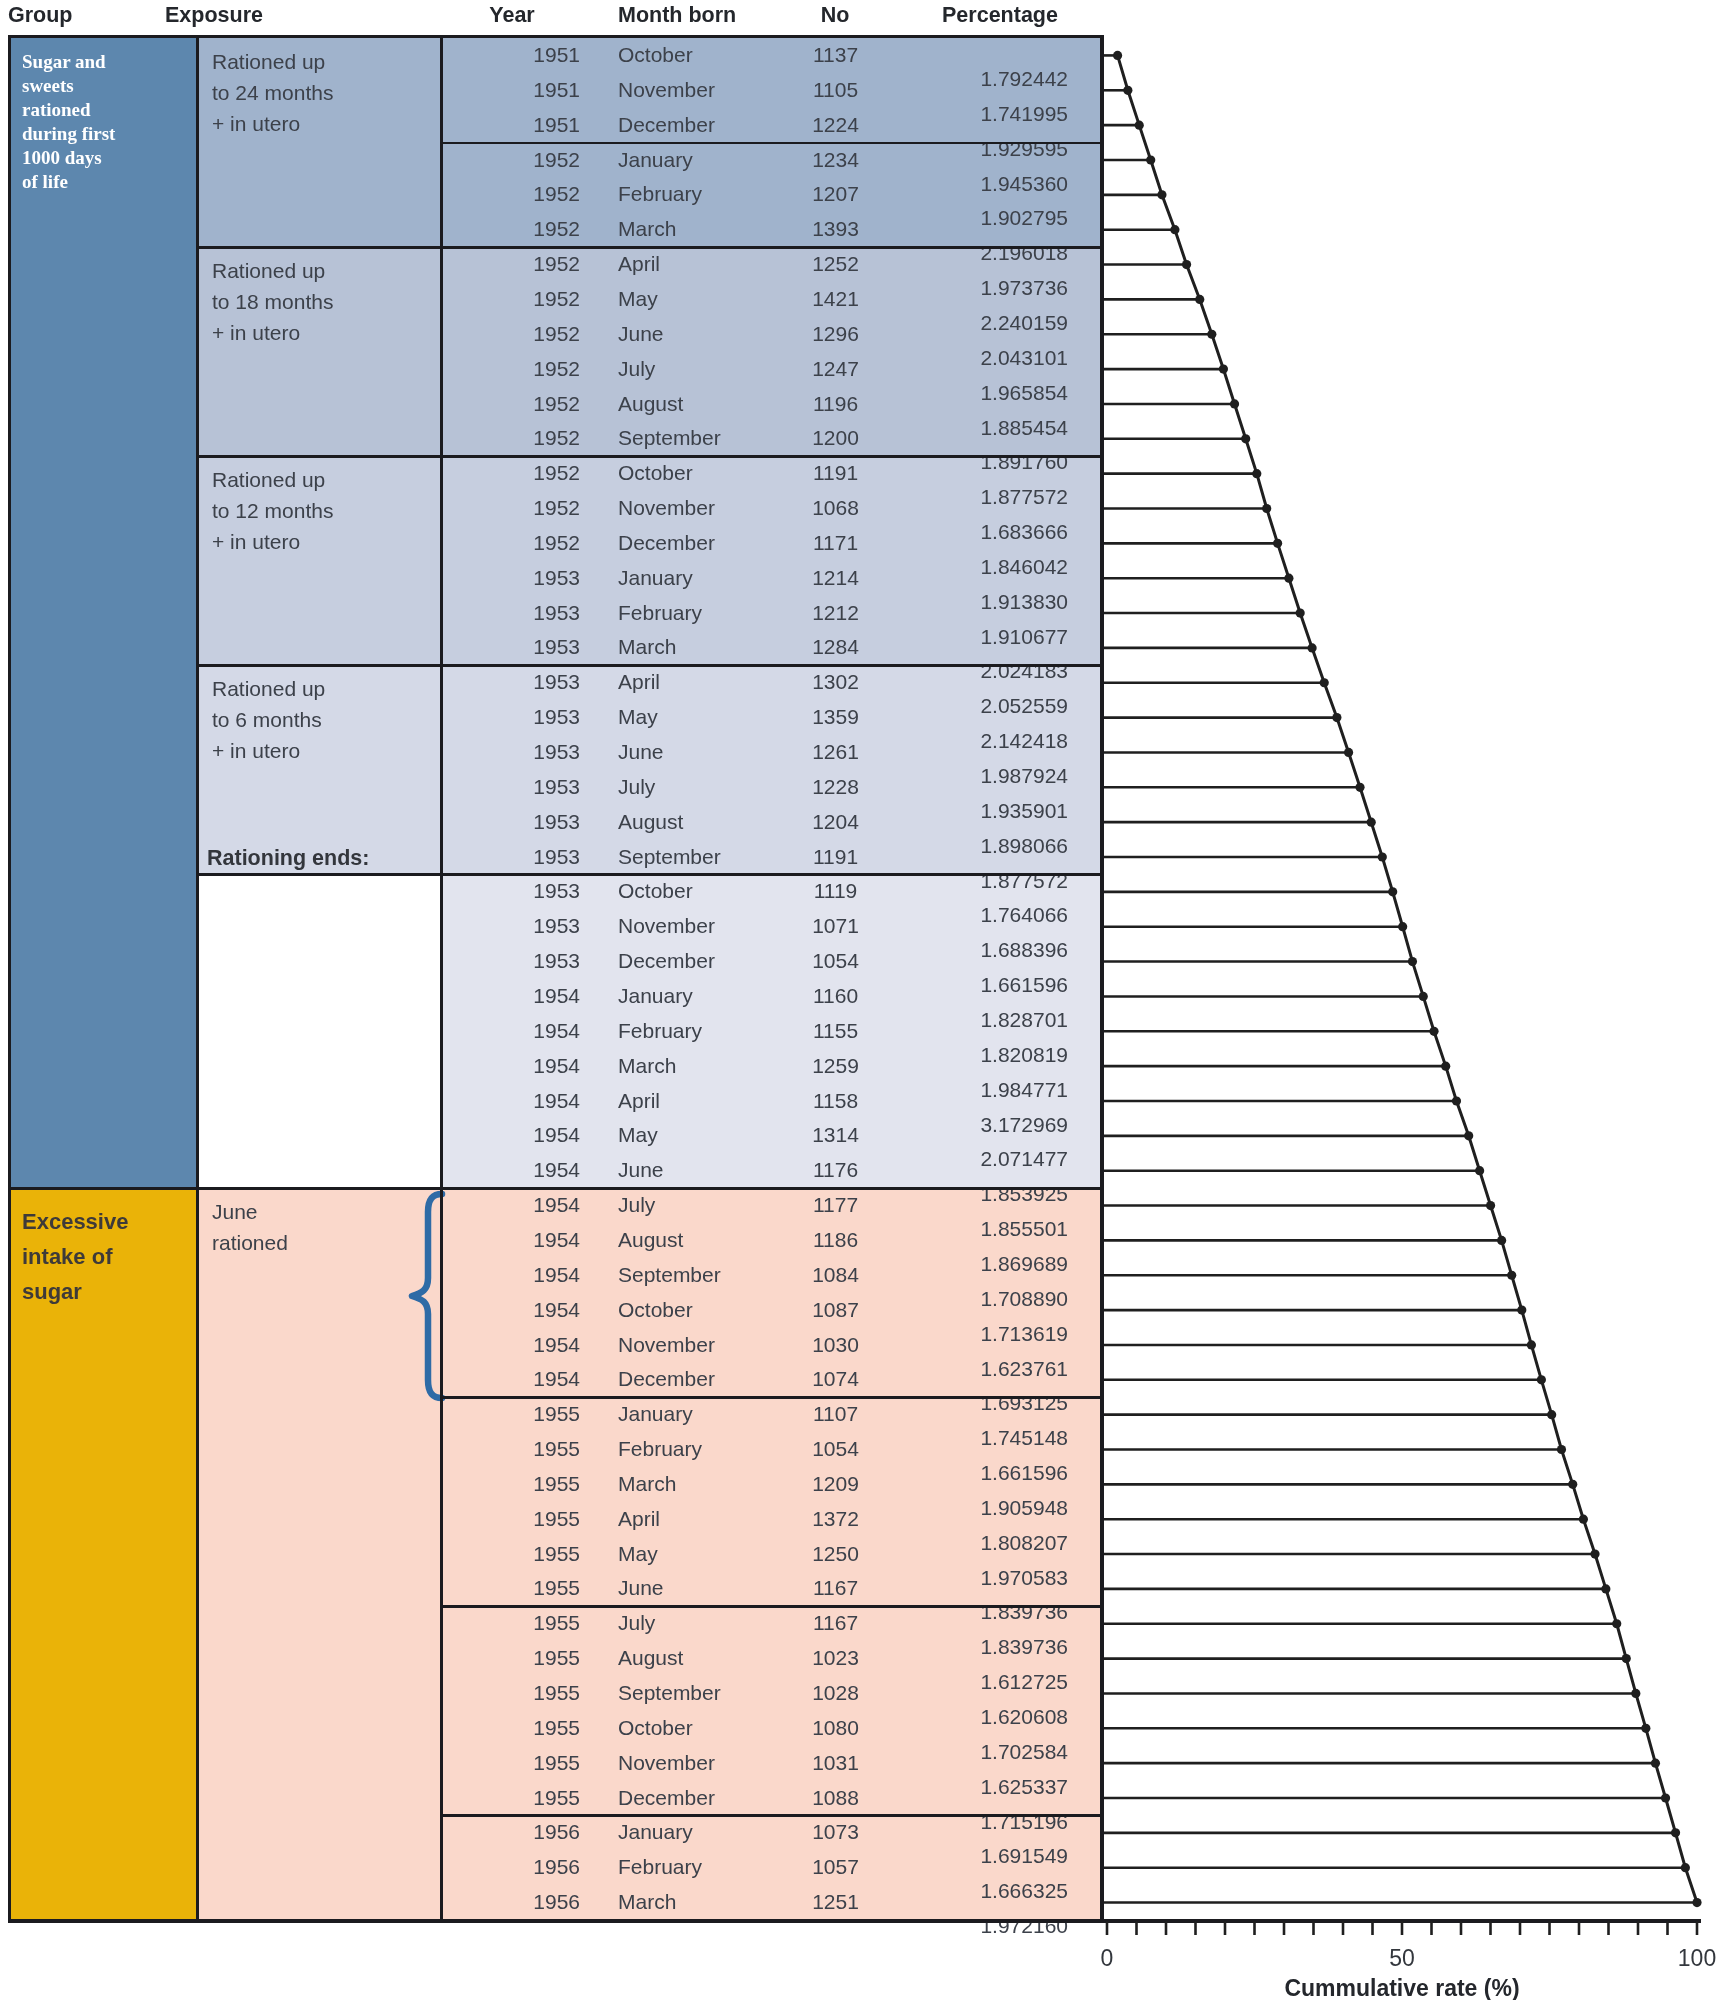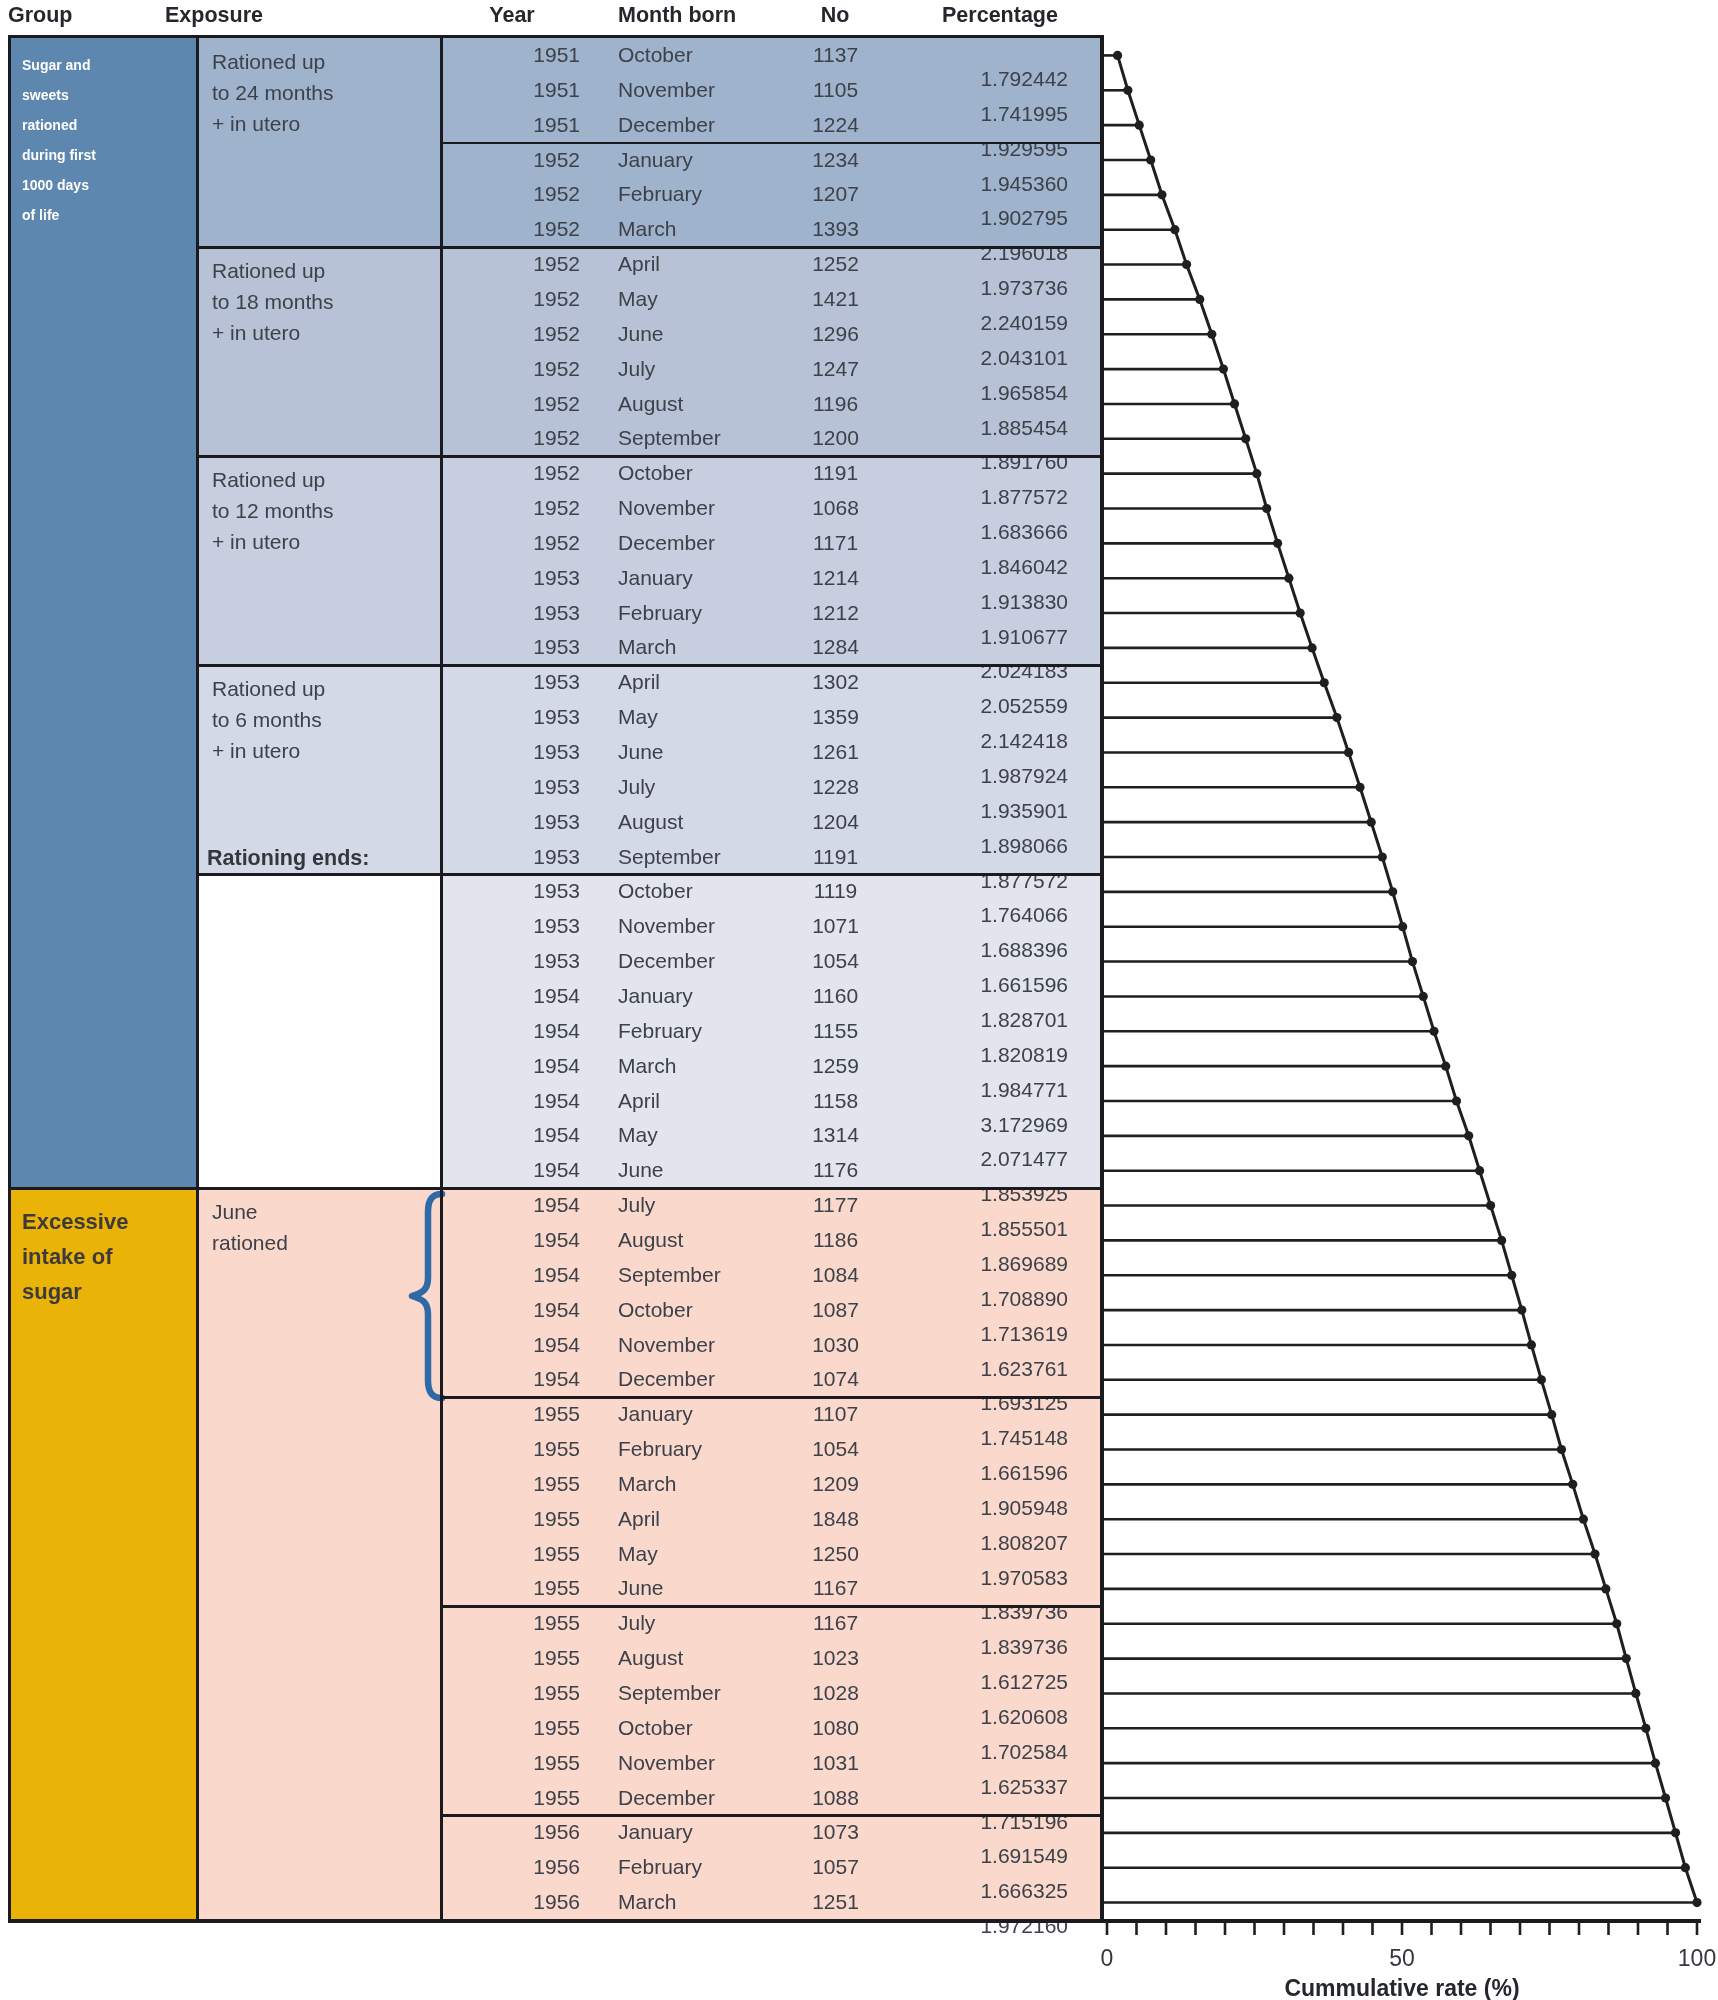--- a/index.html
+++ b/index.html
@@ -9,22 +9,22 @@
   }
   .abs{position:absolute;}
   .hdr{
     position:absolute;top:3px;height:30px;font-weight:bold;font-size:21.5px;
     color:var(--c-header_text,#24272c);white-space:nowrap;
   }
   .hdr.centered{text-align:center;}
   .cell{position:absolute;box-sizing:border-box;}
   .multiline{white-space:pre-line;}
   .g1-text{
-    position:absolute;left:14px;top:12px;font-weight:bold;font-size:14px;
-    line-height:30px;color:#ffffff;
+    position:absolute;left:14px;top:12px;font-weight:bold;font-size:19px;
+    line-height:24px;color:#ffffff;font-family:Liberation Serif, serif;
   }
   .g2-text{
     position:absolute;left:14px;top:16px;font-weight:bold;font-size:22px;
     line-height:35px;color:#3e3a39;
   }
   .exp-text{
     position:absolute;left:16px;top:8px;font-size:21px;line-height:31px;
     color:var(--c-text,#3c414a);
   }
   .exp-note-bottom{
@@ -362,21 +362,21 @@
       </div>
       <div class="row" style="top: 1466.93px; height: 34.8519px; line-height: 34.8519px;">
         <span class="c-year">1955</span>
         <span class="c-month">March</span>
         <span class="c-no">1209</span>
         <span class="c-pct">1.905948</span>
       </div>
       <div class="row" style="top: 1501.78px; height: 34.8519px; line-height: 34.8519px;">
         <span class="c-year">1955</span>
         <span class="c-month">April</span>
-        <span class="c-no">1848</span>
+        <span class="c-no">1372</span>
         <span class="c-pct">1.808207</span>
       </div>
       <div class="row" style="top: 1536.63px; height: 34.8519px; line-height: 34.8519px;">
         <span class="c-year">1955</span>
         <span class="c-month">May</span>
         <span class="c-no">1250</span>
         <span class="c-pct">1.970583</span>
       </div>
       <div class="row" style="top: 1571.48px; height: 34.8519px; line-height: 34.8519px;">
         <span class="c-year">1955</span>

